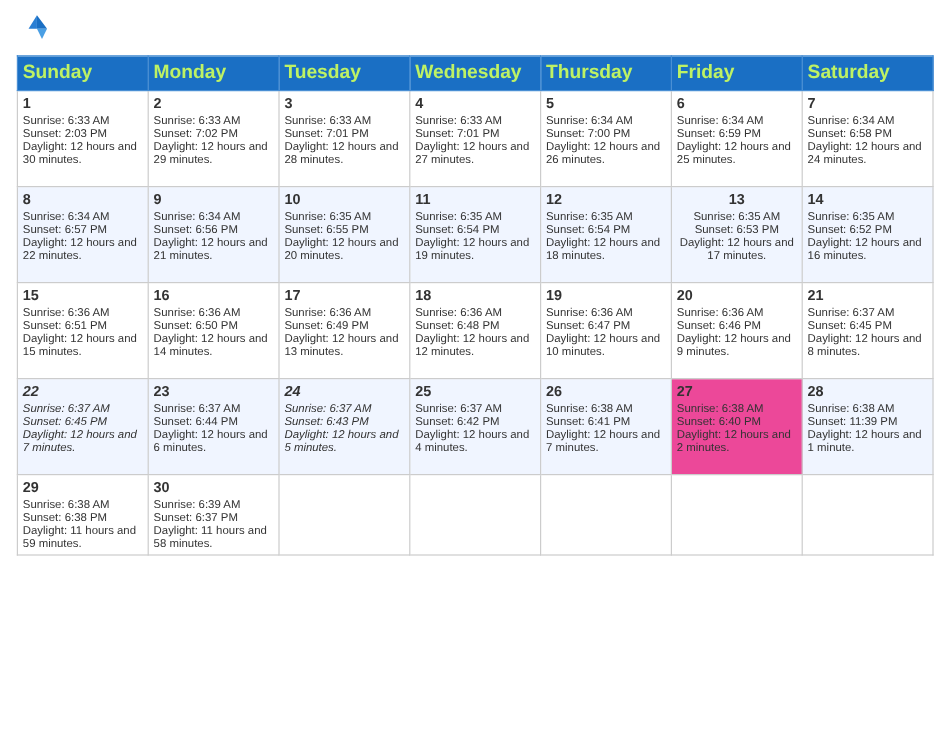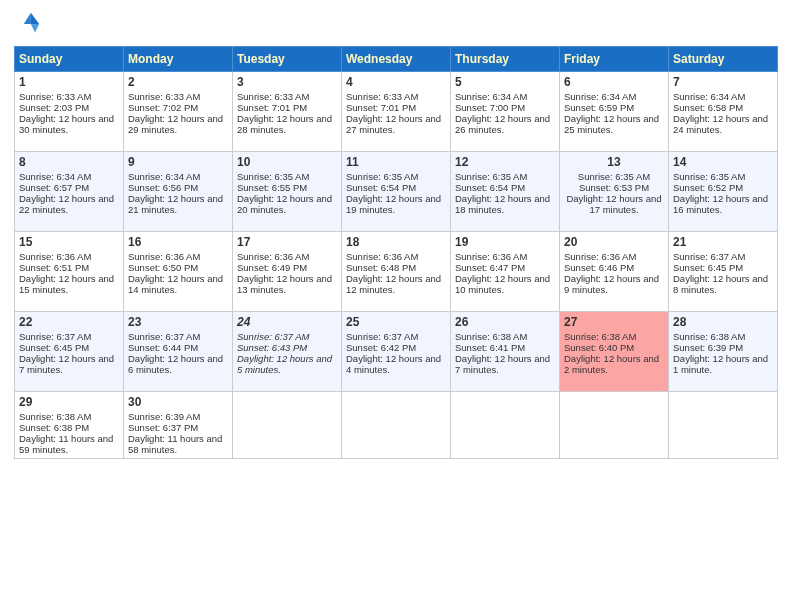--- a/index.html
+++ b/index.html
@@ -49,22 +49,22 @@
       font-size: 14px;
       color: #555;
     }
     .calendar {
       width: 100%;
       border-collapse: collapse;
       table-layout: fixed;
     }
     .calendar th {
       background: #1a6fc4;
-      color: #fef9c3;
-      font-size: 12px;
+      color: #bef264;
+      font-size: 16px;
       font-weight: bold;
       padding: 5px 4px;
       text-align: left;
       border: 1px solid #4a8fd4;
     }
     .calendar td {
       border: 1px solid #ccc;
       vertical-align: top;
       padding: 3px 4px;
       font-size: 9.5px;
@@ -141,27 +141,27 @@
         <tr>
           <td><span class="day-num">15</span><span>Sunrise: 6:36 AM</span><br><span>Sunset: 6:51 PM</span><br><span>Daylight: 12 hours and 15 minutes.</span></td>
           <td><span class="day-num">16</span><span>Sunrise: 6:36 AM</span><br><span>Sunset: 6:50 PM</span><br><span>Daylight: 12 hours and 14 minutes.</span></td>
           <td><span class="day-num">17</span><span>Sunrise: 6:36 AM</span><br><span>Sunset: 6:49 PM</span><br><span>Daylight: 12 hours and 13 minutes.</span></td>
           <td><span class="day-num">18</span><span>Sunrise: 6:36 AM</span><br><span>Sunset: 6:48 PM</span><br><span>Daylight: 12 hours and 12 minutes.</span></td>
           <td><span class="day-num">19</span><span>Sunrise: 6:36 AM</span><br><span>Sunset: 6:47 PM</span><br><span>Daylight: 12 hours and 10 minutes.</span></td>
           <td><span class="day-num">20</span><span>Sunrise: 6:36 AM</span><br><span>Sunset: 6:46 PM</span><br><span>Daylight: 12 hours and 9 minutes.</span></td>
           <td><span class="day-num">21</span><span>Sunrise: 6:37 AM</span><br><span>Sunset: 6:45 PM</span><br><span>Daylight: 12 hours and 8 minutes.</span></td>
         </tr>
         <tr>
-          <td style="background: rgb(240, 245, 255);"><span class="day-num">22</span><span>Sunrise: 6:37 AM</span><br><span>Sunset: 6:45 PM</span><br><span>Daylight: 12 hours and 7 minutes.</span></td>
+          <td style="background: rgb(240, 245, 255); font-style: italic;"><span class="day-num">22</span><span>Sunrise: 6:37 AM</span><br><span>Sunset: 6:45 PM</span><br><span>Daylight: 12 hours and 7 minutes.</span></td>
           <td style="background: rgb(240, 245, 255);"><span class="day-num">23</span><span>Sunrise: 6:37 AM</span><br><span>Sunset: 6:44 PM</span><br><span>Daylight: 12 hours and 6 minutes.</span></td>
           <td style="background: rgb(240, 245, 255); font-style: italic;"><span class="day-num">24</span><span>Sunrise: 6:37 AM</span><br><span>Sunset: 6:43 PM</span><br><span>Daylight: 12 hours and 5 minutes.</span></td>
           <td style="background: rgb(240, 245, 255);"><span class="day-num">25</span><span>Sunrise: 6:37 AM</span><br><span>Sunset: 6:42 PM</span><br><span>Daylight: 12 hours and 4 minutes.</span></td>
           <td style="background: rgb(240, 245, 255);"><span class="day-num">26</span><span>Sunrise: 6:38 AM</span><br><span>Sunset: 6:41 PM</span><br><span>Daylight: 12 hours and 7 minutes.</span></td>
-          <td style="background: #fca5a5; margin-top: 12px;"><span class="day-num">27</span><span>Sunrise: 6:38 AM</span><br><span>Sunset: 6:40 PM</span><br><span>Daylight: 12 hours and 2 minutes.</span></td>
-          <td style="background: rgb(240, 245, 255); margin-top: 20px;"><span class="day-num">28</span><span>Sunrise: 6:38 AM</span><br><span>Sunset: 6:39 PM</span><br><span>Daylight: 12 hours and 1 minute.</span></td>
+          <td style="background: #ec4899; margin-top: 12px;"><span class="day-num">27</span><span>Sunrise: 6:38 AM</span><br><span>Sunset: 6:40 PM</span><br><span>Daylight: 12 hours and 2 minutes.</span></td>
+          <td style="background: rgb(240, 245, 255); margin-top: 20px;"><span class="day-num">28</span><span>Sunrise: 6:38 AM</span><br><span>Sunset: 11:39 PM</span><br><span>Daylight: 12 hours and 1 minute.</span></td>
         </tr>
         <tr class="last-row">
           <td><span class="day-num">29</span><span>Sunrise: 6:38 AM</span><br><span>Sunset: 6:38 PM</span><br><span>Daylight: 11 hours and 59 minutes.</span></td>
           <td><span class="day-num">30</span><span>Sunrise: 6:39 AM</span><br><span>Sunset: 6:37 PM</span><br><span>Daylight: 11 hours and 58 minutes.</span></td>
           <td></td>
           <td></td>
           <td></td>
           <td></td>
           <td></td>
         </tr>

